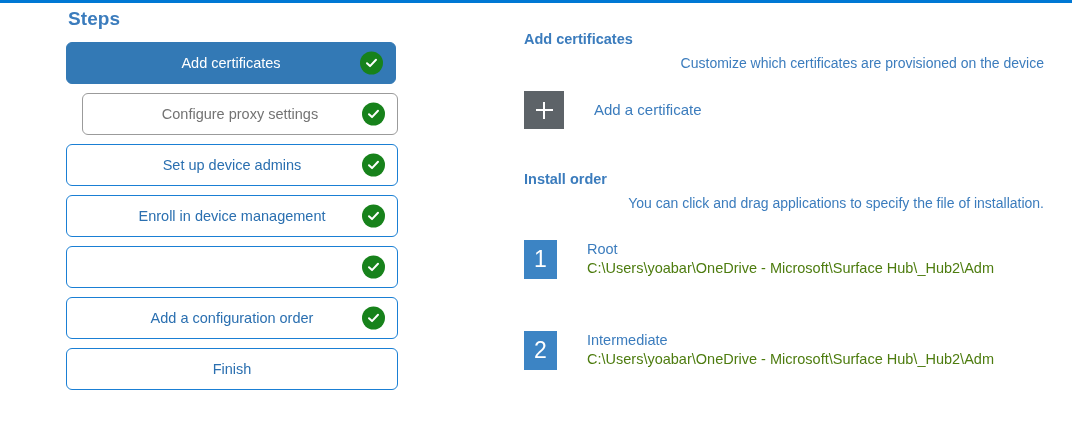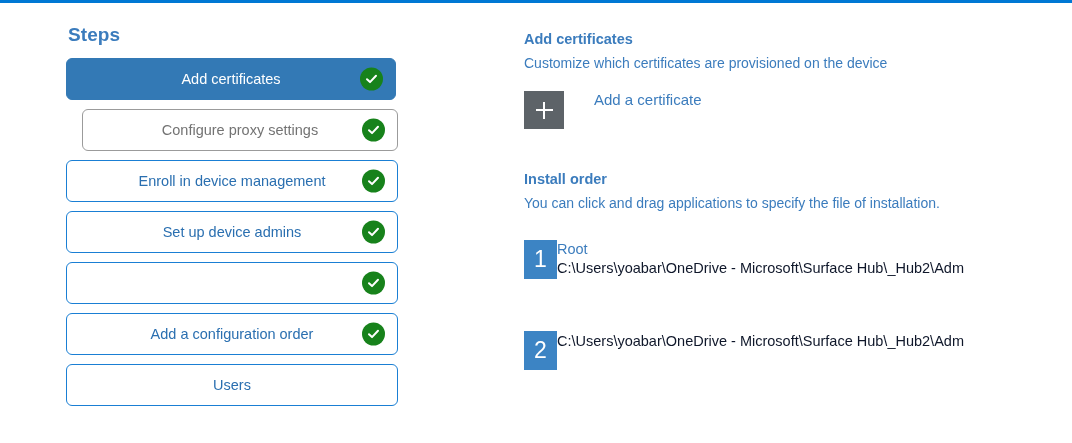--- a/index.html
+++ b/index.html
@@ -10,21 +10,21 @@
     -webkit-font-smoothing:antialiased;
   }
   #page{position:relative;width:1072px;height:443px;}
 
   .topbar{
     position:absolute;left:0;top:0;width:1072px;height:3px;
     background:#0078d4;
   }
 
   
-  .steps-panel{position:absolute;left:66px;top:24px;width:332px;}
+  .steps-panel{position:absolute;left:66px;top:8px;width:332px;}
   .steps-title{
     font-size:19px;font-weight:bold;color:#3b7cbd;
     letter-spacing:.1px;margin:0 0 12px 2px;line-height:22px;
   }
   .step-list{display:flex;flex-direction:column;gap:9px;}
   .step-btn{
     position:relative;box-sizing:border-box;
     height:42px;border-radius:6px;
     display:flex;align-items:center;justify-content:center;
     background:#ffffff;border:1px solid #1a7fd4;
@@ -47,24 +47,24 @@
   .check svg{display:block;}
 
   
   .detail-panel{position:absolute;left:524px;top:30px;width:520px;}
   .sec-head{
     font-size:14.5px;font-weight:bold;color:#3b7cbd;
     line-height:18px;margin:0;
   }
   .sec-sub{
     font-size:14px;color:#3b7cbd;line-height:18px;
-    margin:6px 0 0 0;font-weight:normal;
-  }
-
-  .add-cert-row{display:flex;margin-top:19px;}
+    margin:6px 0 0 0;font-weight:normal;text-align:right;
+  }
+
+  .add-cert-row{display:flex;align-items:center;margin-top:19px;}
   .plus-box{
     width:40px;height:38px;background:#5d6368;
     display:flex;align-items:center;justify-content:center;
     cursor:pointer;flex:0 0 auto;
   }
   .plus-glyph{position:relative;width:17px;height:17px;}
   .plus-glyph:before,.plus-glyph:after{
     content:"";position:absolute;background:#ffffff;
   }
   .plus-glyph:before{left:7px;top:0;width:2px;height:17px;}
@@ -76,23 +76,23 @@
 
   .install-head{margin-top:41px;}
 
   .order-list{margin-top:28px;display:flex;flex-direction:column;gap:52px;}
   .order-item{display:flex;align-items:flex-start;cursor:grab;}
   .order-num{
     flex:0 0 auto;width:33px;height:39px;background:#3c84c4;
     color:#ffffff;font-size:23px;line-height:39px;text-align:center;
     font-weight:normal;
   }
-  .order-text{margin-left:0;}
+  .order-text{margin-left:30px;}
   .order-name{font-size:14.5px;color:#3b7cbd;line-height:18px;}
-  .order-path{font-size:14.5px;color:#0f172a;line-height:20px;white-space:nowrap;}
+  .order-path{font-size:14.5px;color:#4d7c0f;line-height:20px;white-space:nowrap;}
 </style>
 </head>
 <body>
 
 <div id="page">
 
   <div class="topbar"></div>
 
   <div class="steps-panel">
     <div class="steps-title">Steps</div>
@@ -111,56 +111,56 @@
       <div class="step-btn muted">
         <span class="step-label">Configure proxy settings</span>
         <span class="check">
           <svg width="13" height="13" viewBox="0 0 13 13">
               <path d="M2 6.8 L5 9.6 L11 3.2" stroke="#ffffff" stroke-width="2" fill="none" stroke-linecap="round" stroke-linejoin="round"></path>
             </svg>
         </span>
       </div>
 
       <div class="step-btn">
+        <span class="step-label">Set up device admins</span>
+        <span class="check">
+          <svg width="13" height="13" viewBox="0 0 13 13">
+              <path d="M2 6.8 L5 9.6 L11 3.2" stroke="#ffffff" stroke-width="2" fill="none" stroke-linecap="round" stroke-linejoin="round"></path>
+            </svg>
+        </span>
+      </div>
+
+      <div class="step-btn">
         <span class="step-label">Enroll in device management</span>
         <span class="check">
           <svg width="13" height="13" viewBox="0 0 13 13">
               <path d="M2 6.8 L5 9.6 L11 3.2" stroke="#ffffff" stroke-width="2" fill="none" stroke-linecap="round" stroke-linejoin="round"></path>
             </svg>
         </span>
       </div>
 
       <div class="step-btn">
-        <span class="step-label">Set up device admins</span>
-        <span class="check">
-          <svg width="13" height="13" viewBox="0 0 13 13">
-              <path d="M2 6.8 L5 9.6 L11 3.2" stroke="#ffffff" stroke-width="2" fill="none" stroke-linecap="round" stroke-linejoin="round"></path>
-            </svg>
-        </span>
-      </div>
-
-      <div class="step-btn">
         <span class="check">
           <svg width="13" height="13" viewBox="0 0 13 13">
               <path d="M2 6.8 L5 9.6 L11 3.2" stroke="#ffffff" stroke-width="2" fill="none" stroke-linecap="round" stroke-linejoin="round"></path>
             </svg>
         </span>
       </div>
 
       <div class="step-btn">
         <span class="step-label">Add a configuration order</span>
         <span class="check">
           <svg width="13" height="13" viewBox="0 0 13 13">
               <path d="M2 6.8 L5 9.6 L11 3.2" stroke="#ffffff" stroke-width="2" fill="none" stroke-linecap="round" stroke-linejoin="round"></path>
             </svg>
         </span>
       </div>
 
       <div class="step-btn">
-        <span class="step-label">Users</span>
+        <span class="step-label">Finish</span>
       </div>
 
     </div>
   </div>
 
   <div class="detail-panel">
 
     <div class="sec-head">Add certificates</div>
     <div class="sec-sub">Customize which certificates are provisioned on the device</div>
 
@@ -180,20 +180,21 @@
         <div class="order-num">1</div>
         <div class="order-text">
           <div class="order-name">Root</div>
           <div class="order-path">C:\Users\yoabar\OneDrive - Microsoft\Surface Hub\_Hub2\Adm</div>
         </div>
       </div>
 
       <div class="order-item">
         <div class="order-num">2</div>
         <div class="order-text">
+          <div class="order-name">Intermediate</div>
           <div class="order-path">C:\Users\yoabar\OneDrive - Microsoft\Surface Hub\_Hub2\Adm</div>
         </div>
       </div>
 
     </div>
   </div>
 
 </div>
 
 </body></html>

